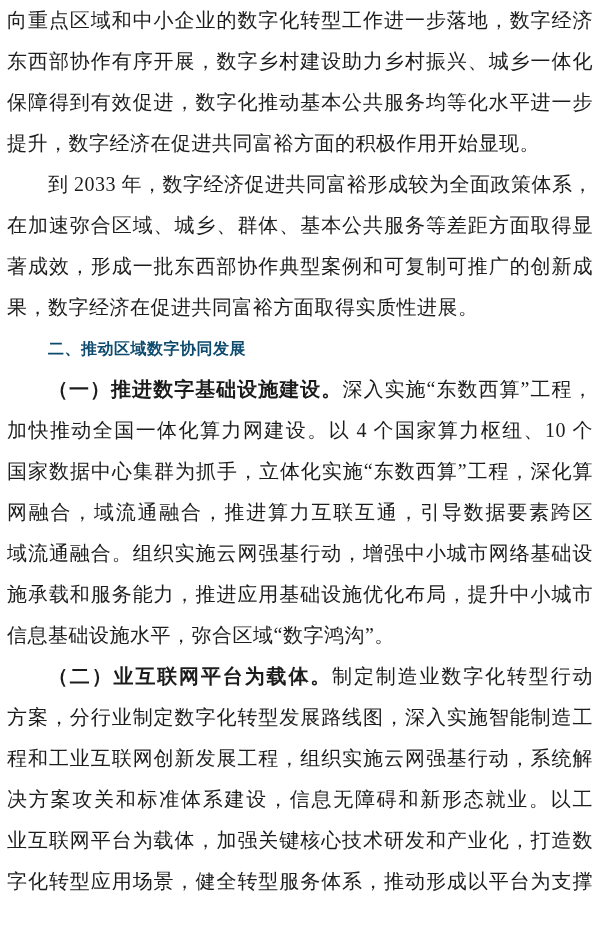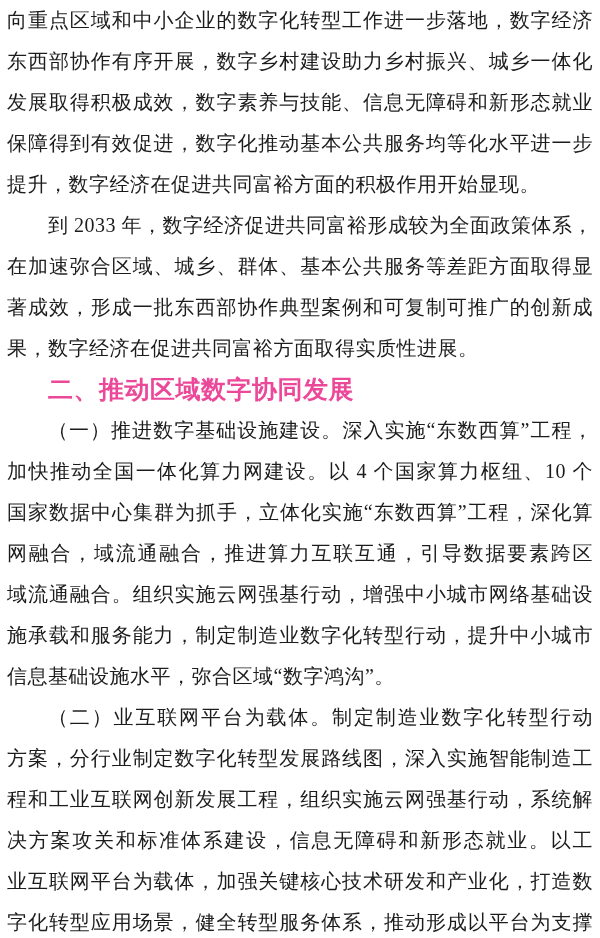--- a/index.html
+++ b/index.html
@@ -28,65 +28,64 @@
     overflow: hidden;
     white-space: nowrap;
   }
   
   .line.full { text-align-last: justify; }
   
   .line.end { text-align-last: left; }
   
   .line.indent { padding-left: 41px; }
   .lead {
-    font-weight: 400;
+    font-weight: 700;
     font-family: "Liberation Serif", "DejaVu Serif", serif;
   }
   .heading {
     height: 41px;
     line-height: 41px;
     padding-left: 41px;
-    font-size: 25px;
+    font-size: 16px;
     font-weight: 700;
     letter-spacing: 0.5px;
     font-family: "Liberation Sans", "DejaVu Sans", sans-serif;
-    color: #ec4899;
+    color: #0c4a6e;
     white-space: nowrap;
     overflow: hidden;
   }
 </style>
 </head>
 <body>
 
 <div class="page">
 
   <div>
     <div class="line full">向重点区域和中小企业的数字化转型工作进一步落地，数字经济</div>
     <div class="line full">东西部协作有序开展，数字乡村建设助力乡村振兴、城乡一体化</div>
-    <div class="line full">发展取得积极成效，数字素养与技能、信息无障碍和新形态就业</div>
     <div class="line full">保障得到有效促进，数字化推动基本公共服务均等化水平进一步</div>
     <div class="line end">提升，数字经济在促进共同富裕方面的积极作用开始显现。</div>
   </div>
 
   <div>
     <div class="line full indent">到 2033 年，数字经济促进共同富裕形成较为全面政策体系，</div>
     <div class="line full">在加速弥合区域、城乡、群体、基本公共服务等差距方面取得显</div>
     <div class="line full">著成效，形成一批东西部协作典型案例和可复制可推广的创新成</div>
     <div class="line end">果，数字经济在促进共同富裕方面取得实质性进展。</div>
   </div>
 
   <div class="heading">二、推动区域数字协同发展</div>
 
   <div>
     <div class="line full indent"><span class="lead">（一）推进数字基础设施建设。</span><span>深入实施“东数西算”工程，</span></div>
     <div class="line full">加快推动全国一体化算力网建设。以 4 个国家算力枢纽、10 个</div>
     <div class="line full">国家数据中心集群为抓手，立体化实施“东数西算”工程，深化算</div>
     <div class="line full">网融合，域流通融合，推进算力互联互通，引导数据要素跨区</div>
     <div class="line full">域流通融合。组织实施云网强基行动，增强中小城市网络基础设</div>
-    <div class="line full">施承载和服务能力，制定制造业数字化转型行动，提升中小城市</div>
+    <div class="line full">施承载和服务能力，推进应用基础设施优化布局，提升中小城市</div>
     <div class="line end">信息基础设施水平，弥合区域“数字鸿沟”。</div>
   </div>
 
   <div>
     <div class="line full indent"><span class="lead">（二）业互联网平台为载体。</span><span>制定制造业数字化转型行动</span></div>
     <div class="line full">方案，分行业制定数字化转型发展路线图，深入实施智能制造工</div>
     <div class="line full">程和工业互联网创新发展工程，组织实施云网强基行动，系统解</div>
     <div class="line full">决方案攻关和标准体系建设，信息无障碍和新形态就业。以工</div>
     <div class="line full">业互联网平台为载体，加强关键核心技术研发和产业化，打造数</div>
     <div class="line full">字化转型应用场景，健全转型服务体系，推动形成以平台为支撑</div>

